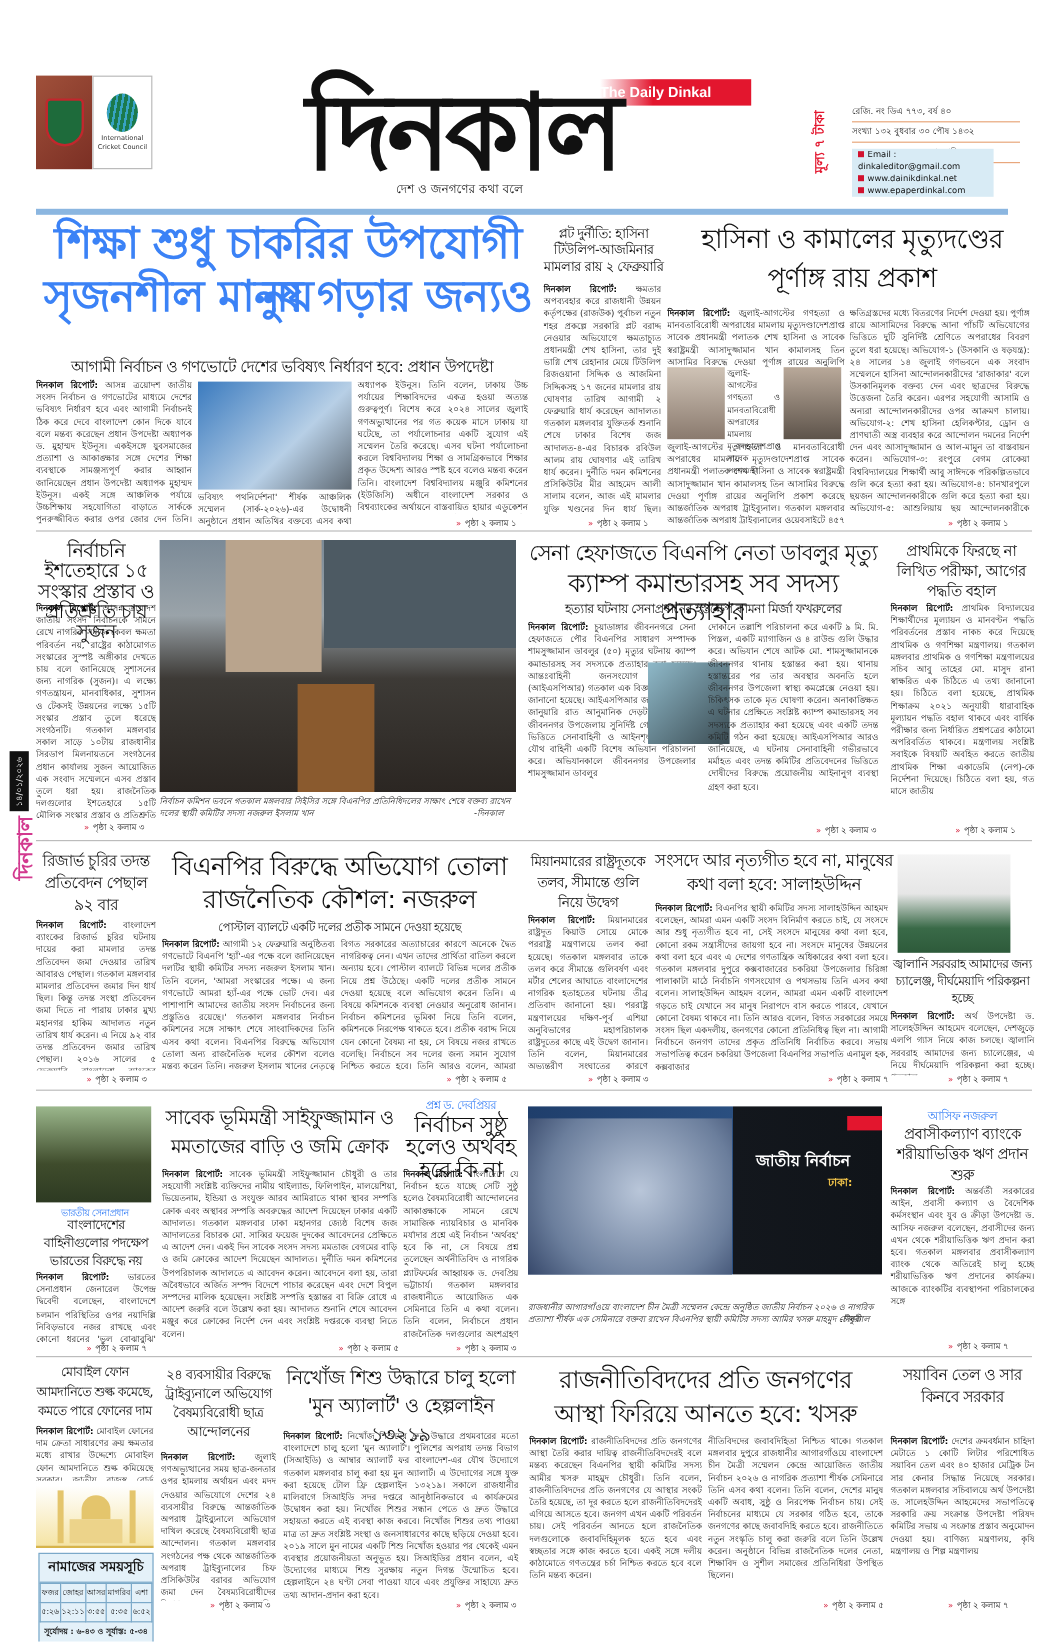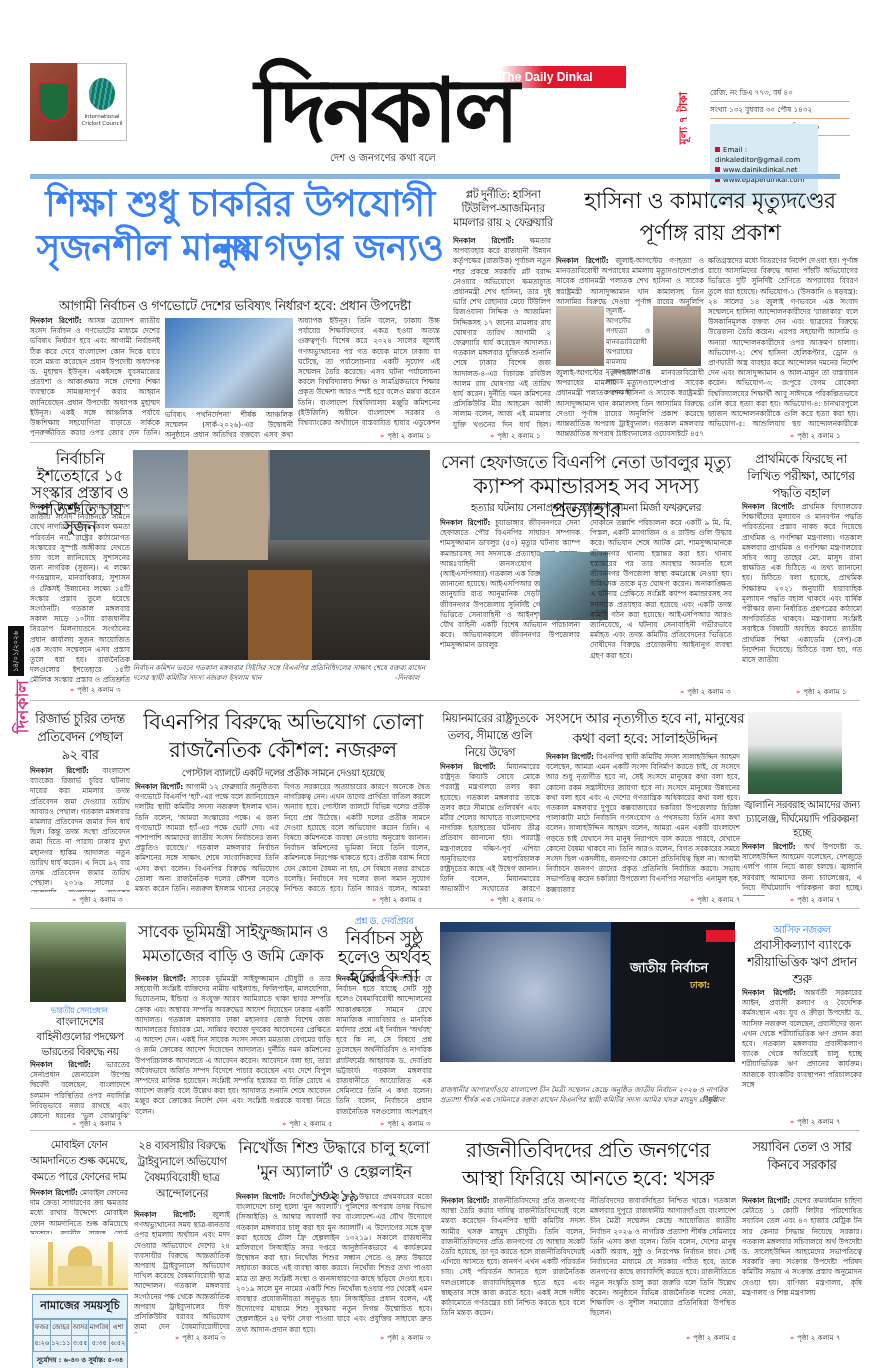--- a/index.html
+++ b/index.html
@@ -22,21 +22,21 @@
 .teaser .logo2{width:50px;height:78px;background:#fff;border:1px solid #bbb;display:flex;flex-direction:column;align-items:center;justify-content:center}
 .teaser .icc-ball{width:26px;height:32px;border-radius:50%;background:repeating-linear-gradient(100deg,#1b7a4d 0 3px,#37a3c3 3px 5px)}
 .teaser .icc-txt{font-size:5.5px;text-align:center;line-height:7px;color:#333;margin-top:3px}
 .teaser .bubble{flex:1;background:#e3f0d9;border-radius:0 10px 10px 0;font-size:7.5px;line-height:11px;padding:15px 6px 0 8px;color:#222}
 .mast-title{left:255px;top:62px;font-size:88px;line-height:96px;font-weight:bold;font-family:"DejaVu Serif",serif;color:#111;letter-spacing:-4px}
 .mast-en{left:500px;top:66px;width:126px;height:22px;background:linear-gradient(90deg,rgba(255,255,255,0),#e3162e 35%);color:#fff;font-weight:bold;font-size:12px;text-align:left;padding-right:6px;line-height:22px;font-family:"Liberation Sans",sans-serif}
 .mast-tag{left:330px;top:150px;font-size:10px;color:#222}
 .price{left:675px;top:92px;writing-mode:vertical-rl;transform:rotate(180deg);font-size:11px;color:#e3162e;font-weight:bold}
 .meta{left:710px;top:85px;width:140px;font-size:7.2px;color:#222}
 .meta div{border-bottom:1px solid #e8a77c;padding:2px 0}
-.contact{left:710px;top:124px;width:108px;background:#d8ebf5;font-size:7px;line-height:10px;padding:21px 5px}
+.contact{left:710px;top:124px;width:118px;background:#d8ebf5;font-size:7px;line-height:10px;padding:0 5px}
 .contact .sq{display:inline-block;width:5px;height:5px;background:#d2112e;margin-right:3px}
 .vert-date{left:8px;top:626px;width:16px;height:50px;background:#111;color:#fff;font-size:7px;writing-mode:vertical-rl;transform:rotate(180deg);text-align:center;line-height:16px}
 .vert-logo{left:8px;top:680px;writing-mode:vertical-rl;transform:rotate(180deg);color:#d2398f;font-weight:bold;font-size:17px}
 
 .prayer{left:32px;top:1294px;width:96px;border:1px solid #7ba9c9;background:#e4f1f9;font-size:6.5px}
 .prayer .pt{font-size:11px;text-align:center;font-weight:bold;padding:2px 0;border-bottom:1px solid #7ba9c9}
 .prayer table{width:100%;border-collapse:collapse}
 .prayer td{border:1px solid #7ba9c9;text-align:center;padding:2px 0}
 .prayer .sun{text-align:center;padding:3px 0;font-weight:bold}
 .lamp{left:30px;top:1238px;width:98px;height:52px;background:linear-gradient(#fff,#f5e4a5);border-bottom:2px solid #d7b44a}

